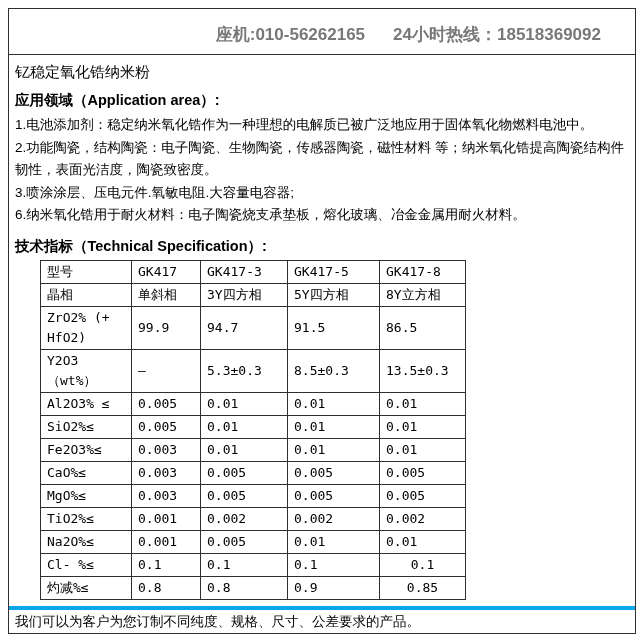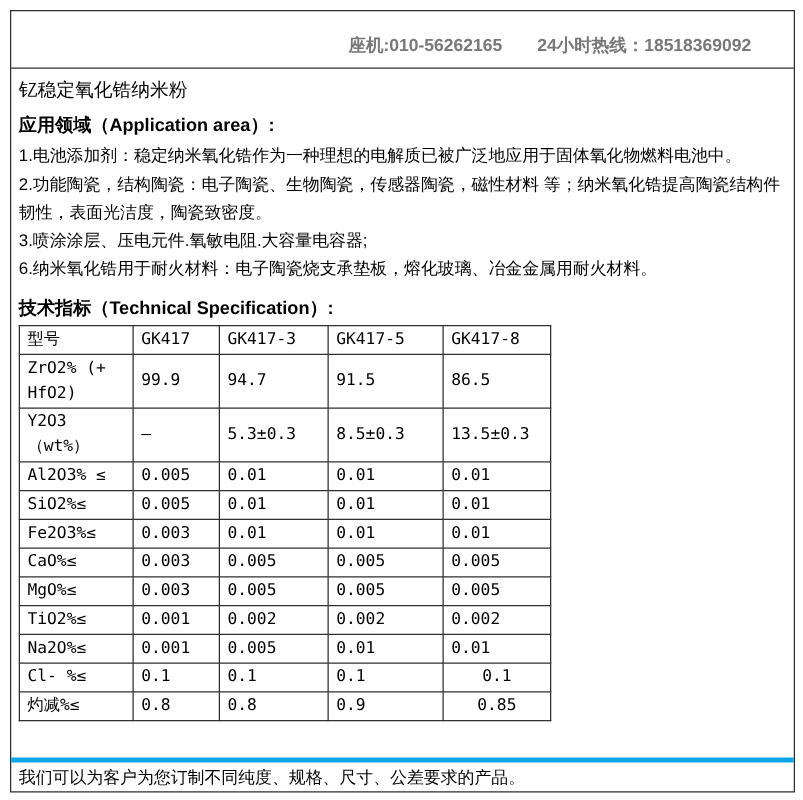--- a/index.html
+++ b/index.html
@@ -23,21 +23,21 @@
     height: 46px;
     flex: 0 0 46px;
     border-bottom: 1px solid #2f2f2f;
     display: flex;
     align-items: flex-end;
     justify-content: flex-end;
     padding: 0 34px 8px 0;
     gap: 28px;
     color: #787878;
     font-weight: bold;
-    font-size: 14px;
+    font-size: 17px;
   }
   .content {
     flex: 1 1 auto;
     padding: 8px 6px 0 6px;
     overflow: hidden;
   }
   .page-title {
     font-size: 15px;
     font-weight: normal;
     margin-bottom: 9px;
@@ -53,20 +53,21 @@
   }
   .spec-heading {
     margin-top: 10px;
     margin-bottom: 4px;
   }
   table.spec {
     border-collapse: collapse;
     table-layout: fixed;
     font-family: "DejaVu Sans Mono", "Liberation Mono", monospace;
     font-size: 13px;
+    margin-left: 25px;
   }
   table.spec td {
     border: 1px solid #2f2f2f;
     padding: 1px 6px;
     line-height: 20px;
     vertical-align: middle;
     word-wrap: break-word;
     text-align: left;
   }
   .footer-bar {
@@ -112,20 +113,27 @@
         </colgroup>
       <tbody>
           <tr>
             <td>型号</td>
             <td>GK417</td>
             <td>GK417-3</td>
             <td>GK417-5</td>
             <td>GK417-8</td>
           </tr>
           <tr>
+            <td>晶相</td>
+            <td>单斜相</td>
+            <td>3Y四方相</td>
+            <td>5Y四方相</td>
+            <td>8Y立方相</td>
+          </tr>
+          <tr>
             <td>ZrO2% (+ HfO2)</td>
             <td>99.9</td>
             <td>94.7</td>
             <td>91.5</td>
             <td>86.5</td>
           </tr>
           <tr>
             <td>Y2O3（wt%）</td>
             <td>–</td>
             <td>5.3±0.3</td>

